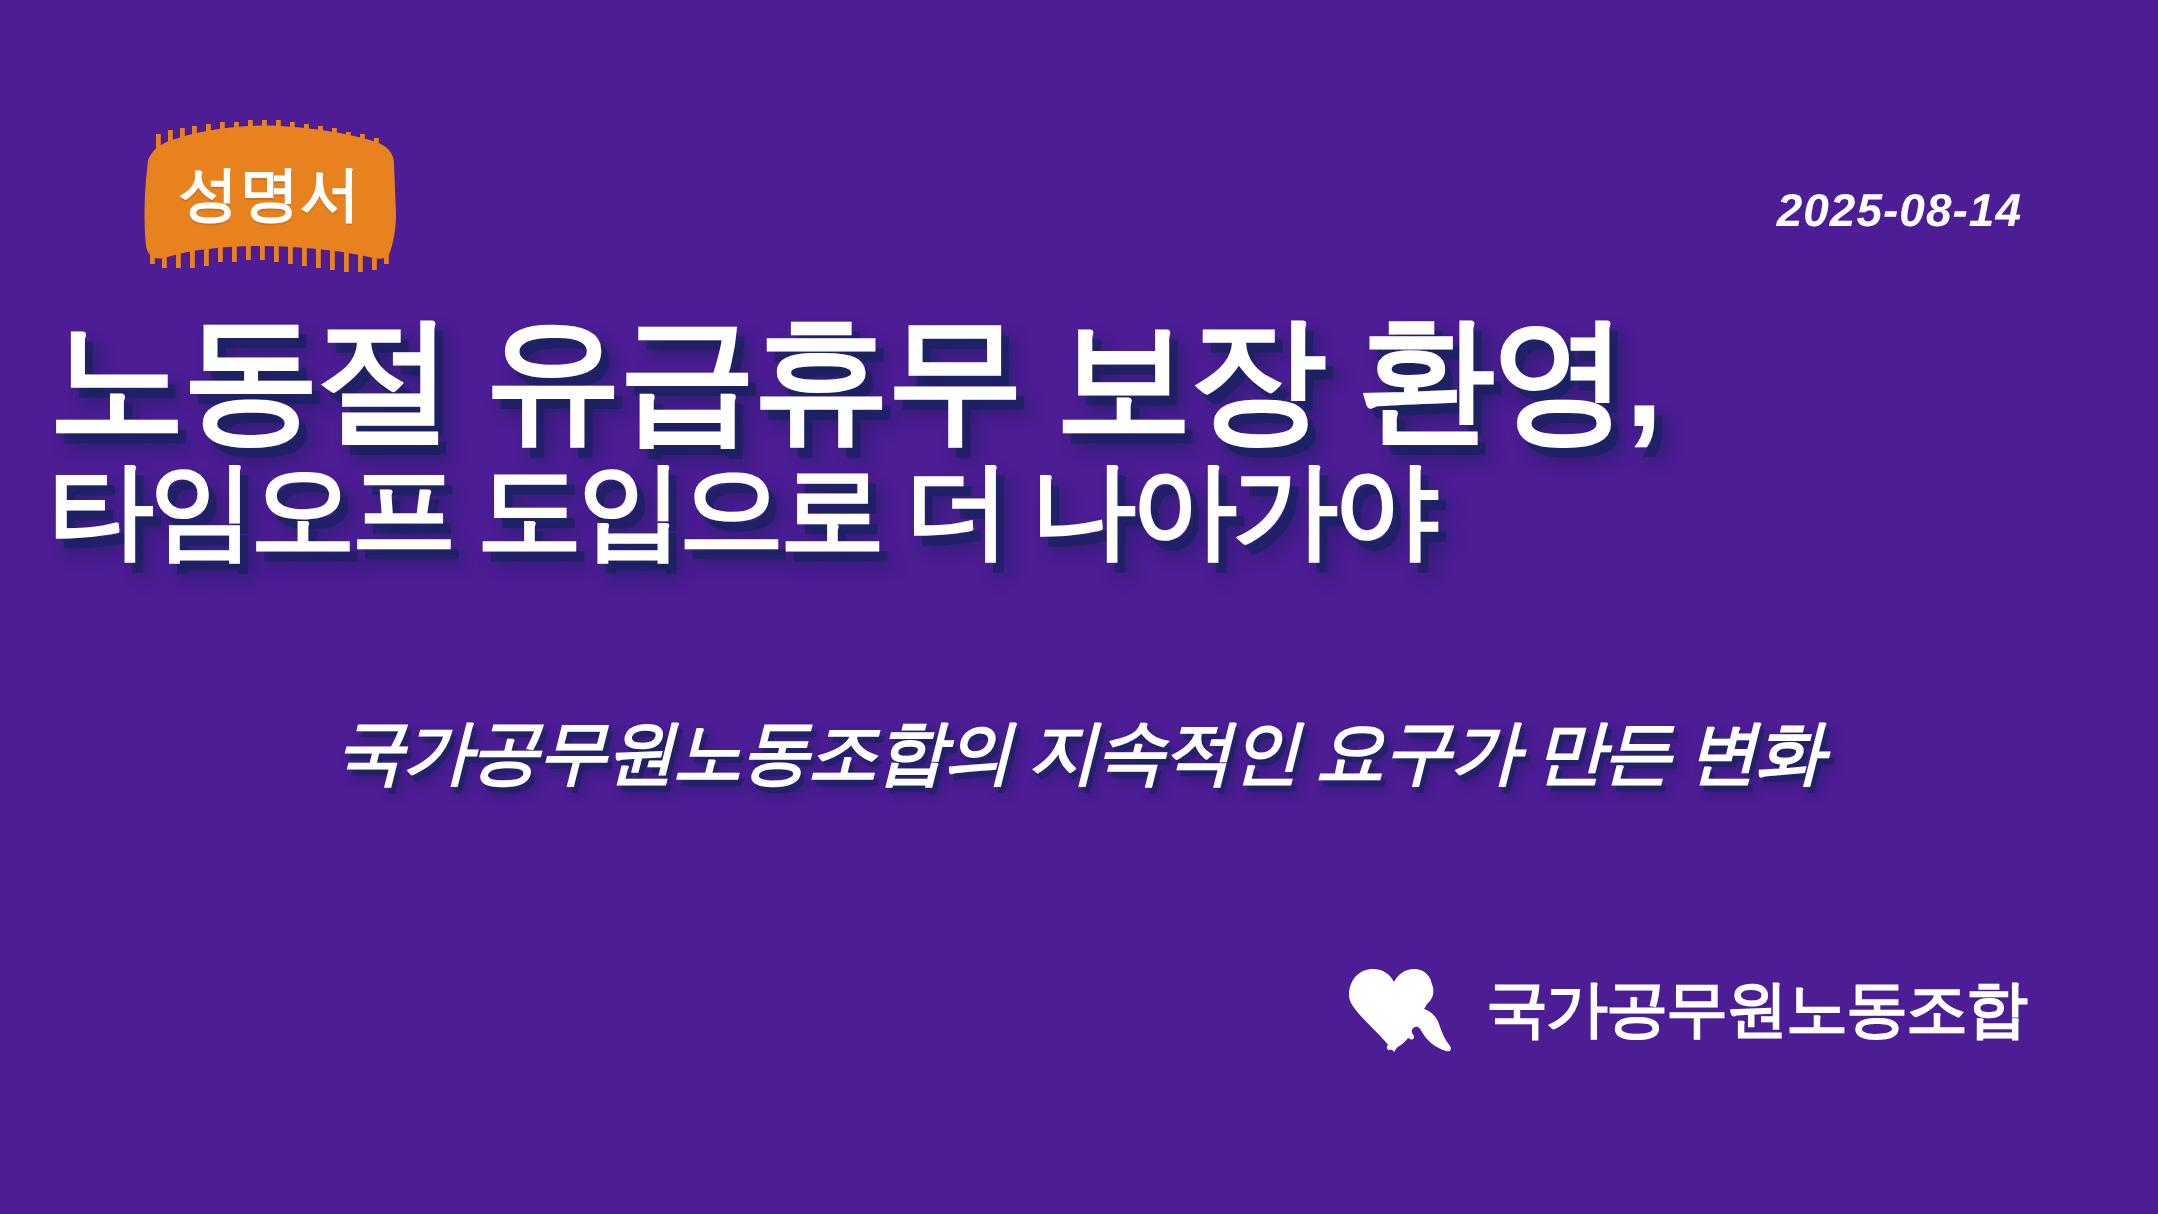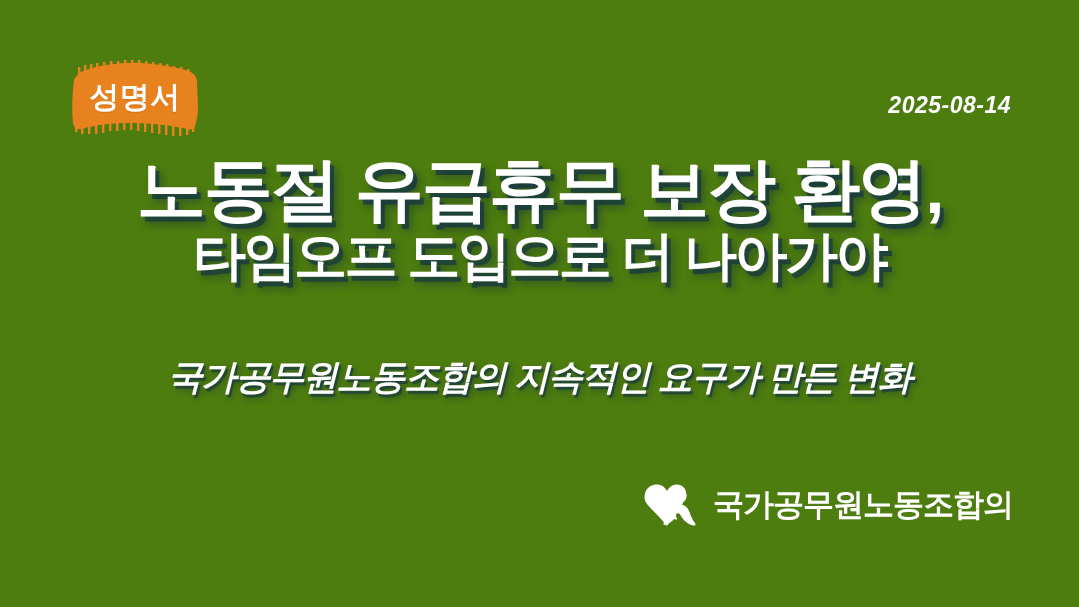--- a/index.html
+++ b/index.html
@@ -10,21 +10,21 @@
   }
   body {
     font-family: "Liberation Sans", "DejaVu Sans", sans-serif;
   }
 
   .card {
     position: relative;
     width: 1079px;
     height: 607px;
     overflow: hidden;
-    background: #4d7c0f;
+    background: #4c1d95;
     box-sizing: border-box;
   }
 
   
   .badge-wrap {
     position: absolute;
     left: 64px;
     top: 58px;
     width: 142px;
     height: 80px;
@@ -68,21 +68,22 @@
     white-space: nowrap;
     margin-top: 7px;
   }
 
   
   .headline {
     position: absolute;
     left: 0;
     right: 0;
     top: 152px;
-    text-align: center;
+    text-align: left;
+    padding-left: 24px;
   }
   .headline-line {
     color: #ffffff;
     font-size: 69px;
     font-weight: 700;
     line-height: 1.09;
     letter-spacing: -2px;
     white-space: nowrap;
     text-shadow:
       4px 5px 0 rgba(8,38,80,0.55),
@@ -232,16 +233,16 @@
         C35.6,36.6 34.6,38.2 33.2,37.6
         C29.4,36 27,32.5 27,28.8
         C27,25 30.8,22 36.5,22 Z"></path>
       <path fill="#ffffff" d="
         M28.5,30.5
         C27,34 25,37.5 22,40.5
         C20.8,41.7 21.6,43.4 23.2,43
         C27.5,41.8 31,39 33,35.5
         C31,34.6 29.4,32.8 28.5,30.5 Z"></path>
     </svg>
-    <div class="logo-text">국가공무원노동조합의</div>
+    <div class="logo-text">국가공무원노동조합</div>
   </div>
 
 </div>
 
 </body></html>

